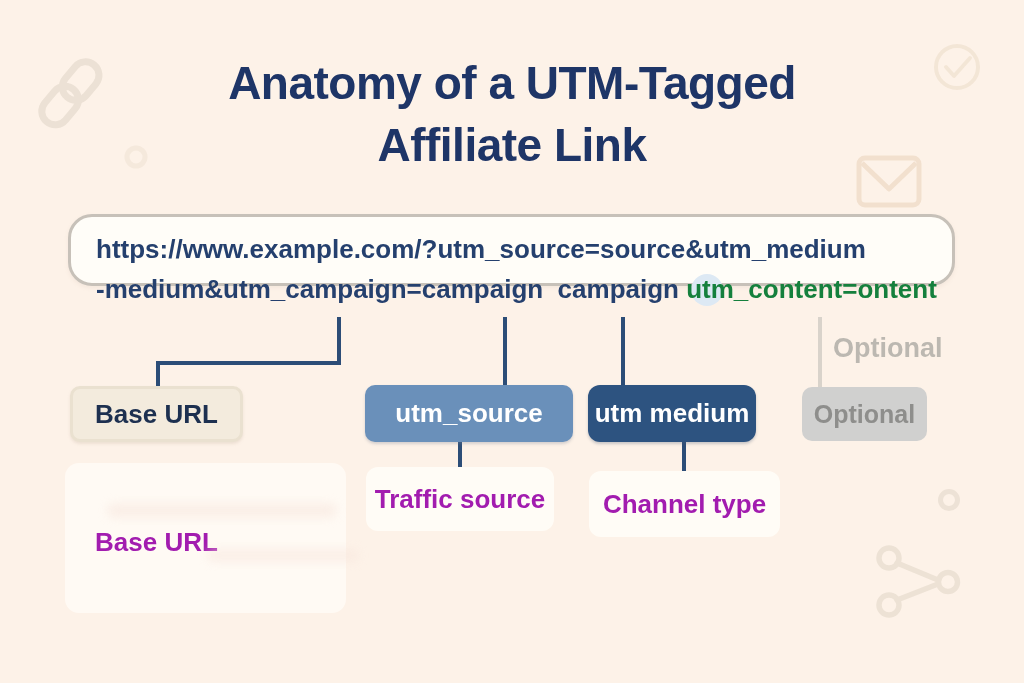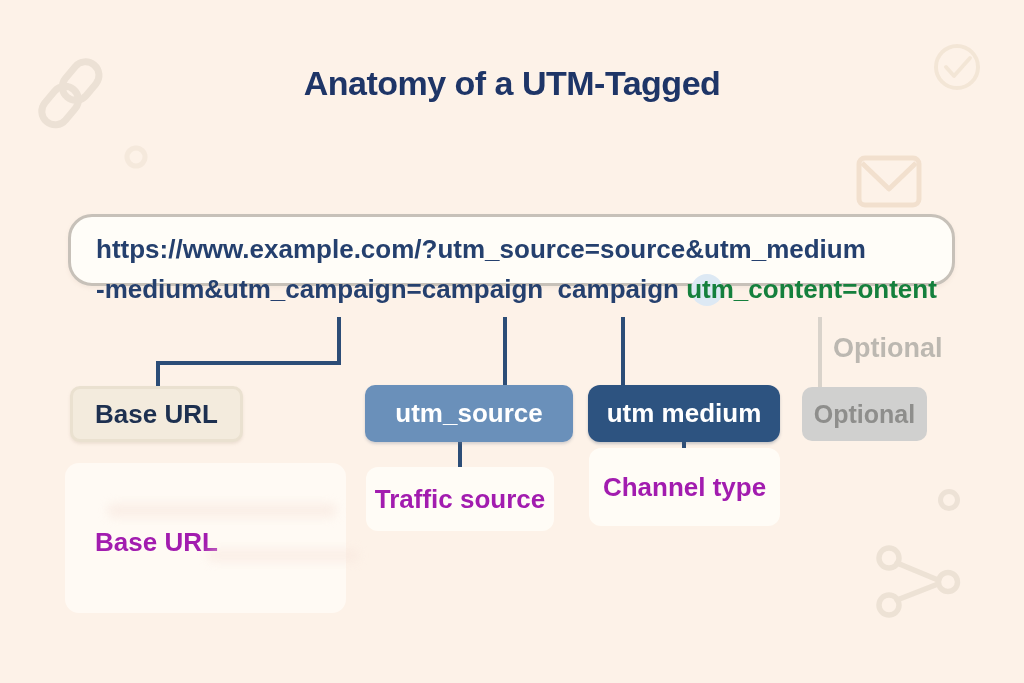--- a/index.html
+++ b/index.html
@@ -14,21 +14,21 @@
 
   
   .bg-deco { position: absolute; inset: 0; pointer-events: none; }
 
   
   .title {
     position: absolute;
     left: 0; right: 0; top: 52px;
     text-align: center;
     color: #1e3567;
-    font-size: 34px;
+    font-size: 46px;
     font-weight: 800;
     letter-spacing: -0.5px;
     line-height: 62px;
   }
 
   
   .url-box {
     position: absolute;
     left: 68px; top: 214px;
     width: 887px; height: 72px;
@@ -75,21 +75,21 @@
     color: #1d3050;
     font-size: 26px;
     box-shadow: 0 2px 3px rgba(190,170,150,0.25);
   }
   .chip-source {
     left: 365px; top: 385px; width: 208px; height: 57px;
     background: #6a90ba; color: #ffffff; font-size: 26px;
     box-shadow: 0 2px 3px rgba(120,130,150,0.3);
   }
   .chip-medium {
-    left: 588px; top: 385px; width: 192px; height: 57px;
+    left: 588px; top: 385px; width: 168px; height: 57px;
     background: #2d5380; color: #ffffff; font-size: 26px;
     border-radius: 12px;
     box-shadow: 0 2px 3px rgba(80,95,120,0.3);
   }
   .chip-optional {
     left: 802px; top: 387px; width: 125px; height: 54px;
     background: #d0d0cf; color: #8e8e8c; font-size: 25px;
   }
   .floating-optional {
     position: absolute;
@@ -102,21 +102,21 @@
   .panel {
     position: absolute;
     background: #fffcf6;
     border-radius: 12px;
     display: flex; align-items: center; justify-content: center;
     color: #a21caf;
     font-size: 26px;
     font-weight: 700;
   }
   .panel-traffic { left: 366px; top: 467px; width: 188px; height: 64px; }
-  .panel-channel { left: 589px; top: 448px; width: 191px; height: 78px; }
+  .panel-channel { left: 589px; top: 471px; width: 191px; height: 66px; }
   .panel-baseurl {
     left: 65px; top: 463px; width: 281px; height: 150px;
     background: #fffaf4;
     border-radius: 14px;
     justify-content: flex-start;
     align-items: flex-start;
     padding: 64px 0 0 30px;
   }
   .blur-line {
     position: absolute;
@@ -156,20 +156,21 @@
       <circle cx="889" cy="558" r="10"></circle>
       <circle cx="948" cy="582" r="9.5"></circle>
       <circle cx="889" cy="605" r="10"></circle>
       <path d="M897,563 L938,580"></path>
       <path d="M897,600 L938,584"></path>
     </g>
   </svg>
 
   <div class="title">
     <div>Anatomy of a UTM-Tagged</div>
+    <div>Affiliate Link</div>
   </div>
 
   <div class="url-box">
     <div class="url-highlight"></div>
     <div class="url-line">https://www.example.com/?utm_source=source&amp;utm_medium</div>
     <div class="url-line"><span>-medium&amp;utm_campaign=campaign  campaign</span><span> </span><span class="url-muted">utm_content=ontent</span></div>
   </div>
 
   <div class="conn" style="left:337px; top:317px; width:4px;  height:48px;"></div>
   <div class="conn" style="left:156px; top:361px; width:185px; height:4px;"></div>

